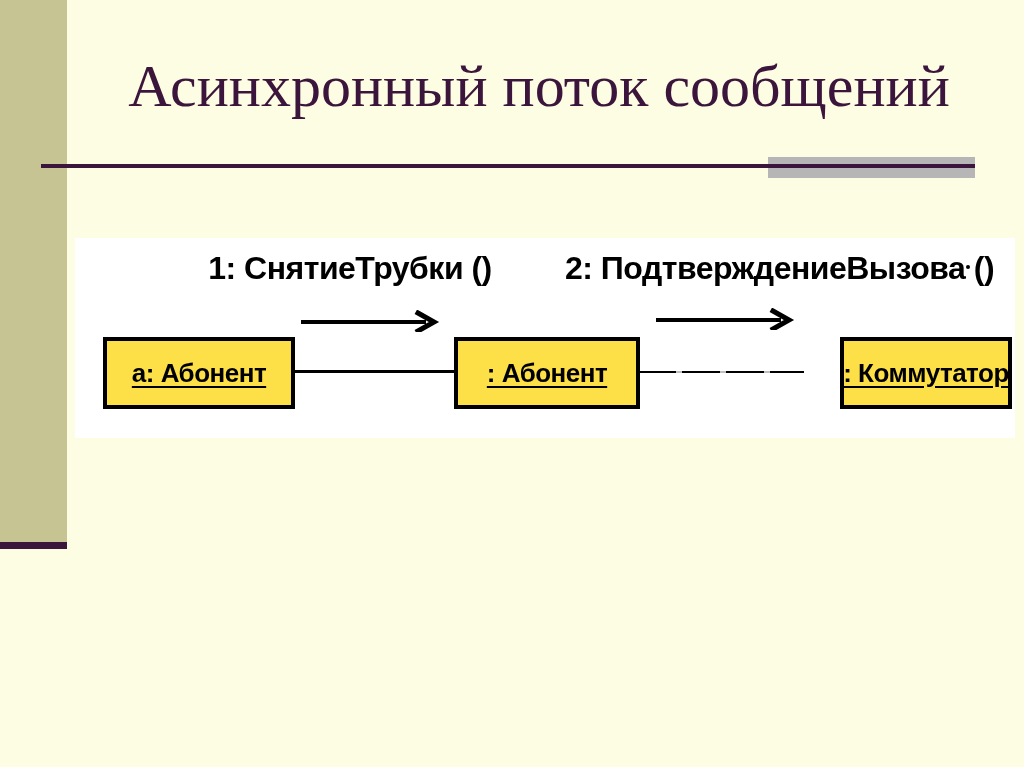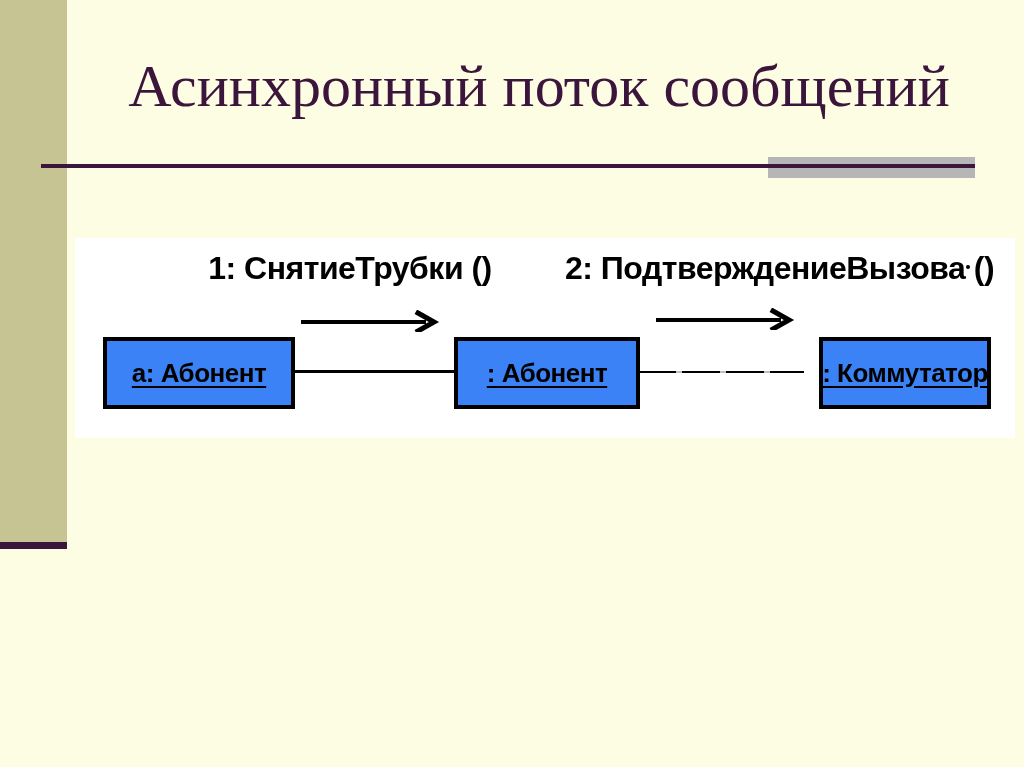--- a/index.html
+++ b/index.html
@@ -78,26 +78,26 @@
   .conn1 { left: 218px; top: 132px; width: 164px; height: 3px; }
   .conn2 {
     left: 563px; top: 133px; width: 166px; height: 2px;
     background: repeating-linear-gradient(90deg,
       #000 0 38px, rgba(0,0,0,0.25) 38px 44px);
   }
   .obox {
     position: absolute; top: 99px; height: 72px;
     box-sizing: border-box;
     border: 4px solid #000;
-    background: #3b82f6;
+    background: #fde047;
     display: flex; align-items: center; justify-content: center;
   }
   .box1 { left: 28px;  width: 192px; }
   .box2 { left: 379px; width: 186px; }
-  .box3 { left: 744px; width: 172px; }
+  .box3 { left: 765px; width: 172px; }
   .oname {
     font-weight: 700;
     font-size: 26px;
     letter-spacing: -0.5px;
     text-decoration: underline;
     text-underline-offset: 4px;
     white-space: nowrap;
   }
   .dot {
     position: absolute; left: 891px; top: 27px;

